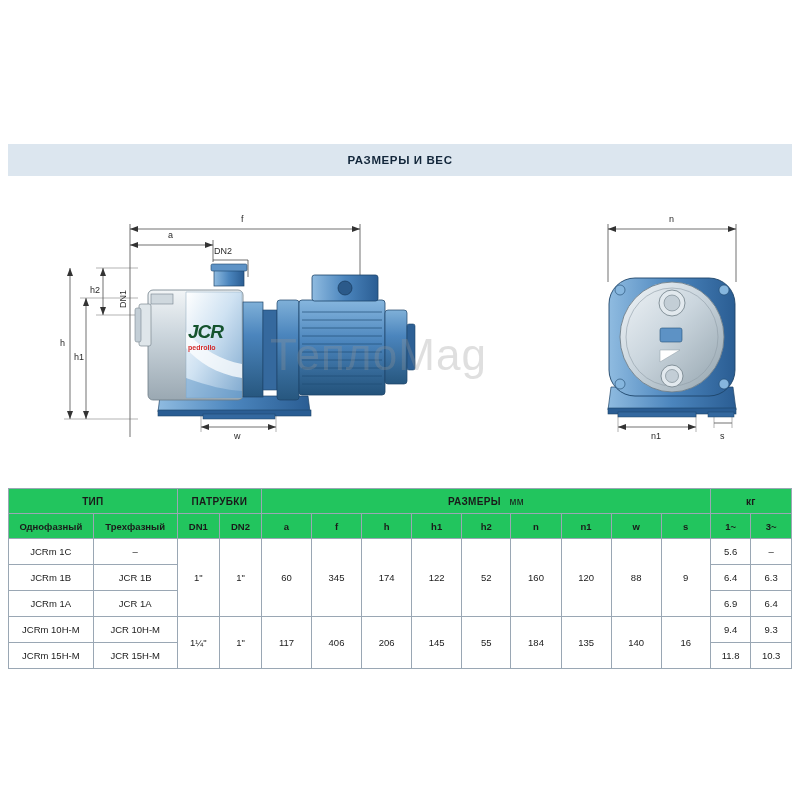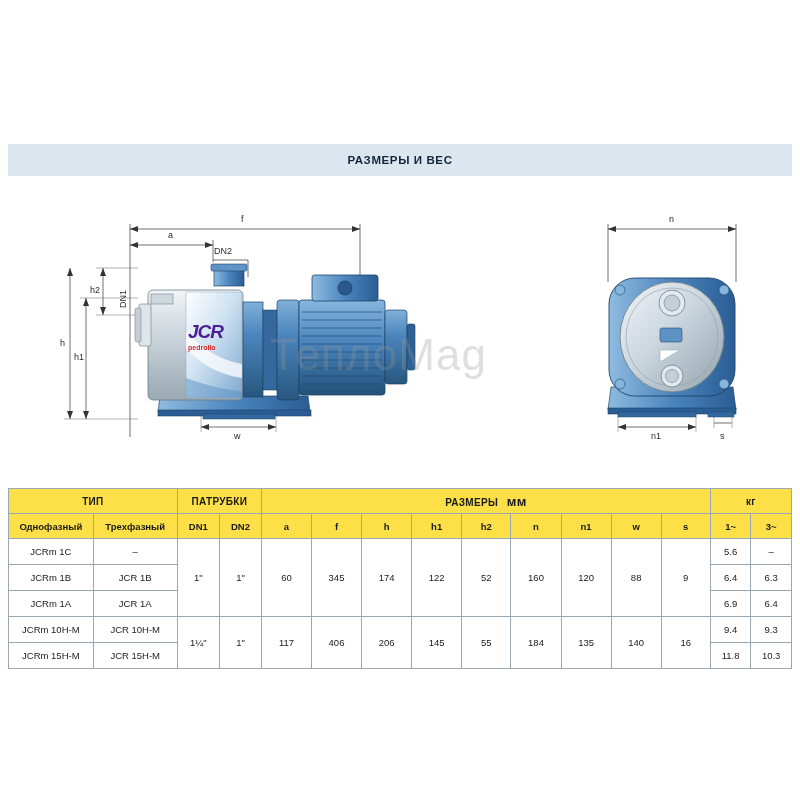--- a/index.html
+++ b/index.html
@@ -98,21 +98,21 @@
   table.spec th, table.spec td {
     border: 1px solid #9aa7b4;
     text-align: center;
     padding: 0;
     height: 25px;
     font-weight: normal;
     color: #1a1a1a;
   }
   table.spec thead th {
     font-weight: bold;
-    background: #fde047;
+    background: #22c55e;
     margin-left: 8px;
   }
   table.spec thead tr.group th {
     height: 24px;
     font-size: 10px;
     letter-spacing: 0.3px;
   }
   table.spec thead tr.sub th {
     height: 24px;
     font-size: 9.5px;
@@ -332,36 +332,36 @@
     <div class="dim-label" style="left:52px; top:156px;">h</div>
     <div class="dim-label" style="left:66px; top:170px;">h1</div>
     <div class="dim-label" style="left:226px; top:249px;">w</div>
 
     
     <div class="dim-label" style="left:661px; top:32px;">n</div>
     <div class="dim-label" style="left:643px; top:249px;">n1</div>
     <div class="dim-label" style="left:712px; top:249px;">s</div>
 
     
-    <div style="position:absolute; left:180px; top:139px; font-size:19px; font-weight:bold; font-style:italic; color:#4c1d95; letter-spacing:-1px;">JCR</div>
+    <div style="position:absolute; left:180px; top:139px; font-size:19px; font-weight:bold; font-style:italic; color:#14532d; letter-spacing:-1px;">JCR</div>
     <div style="position:absolute; left:180px; top:162px; font-size:7px; font-weight:bold; color:#d42a2a;">pedrollo</div>
   </div>
 
   <div class="watermark1">ТеплоMag</div>
 
   <div class="table-wrap">
     <table class="spec">
       <thead>
         <tr class="group">
           <th class="col-type" colspan="2">ТИП</th>
           <th colspan="2">ПАТРУБКИ</th>
           <th colspan="9">
             <span>РАЗМЕРЫ</span>
             <span style="font-weight:normal; font-size:8.5px;">&nbsp;</span>
-            <span style="font-weight:bold; font-size:13px;">мм</span>
+            <span style="font-weight:normal; font-size:10px;">мм</span>
           </th>
           <th colspan="2">кг</th>
         </tr>
         <tr class="sub">
           <th class="col-type">Однофазный</th>
           <th class="col-type2">Трехфазный</th>
           <th class="col-dn">DN1</th>
           <th class="col-dn">DN2</th>
           <th class="col-dim">a</th>
           <th class="col-dim">f</th>

